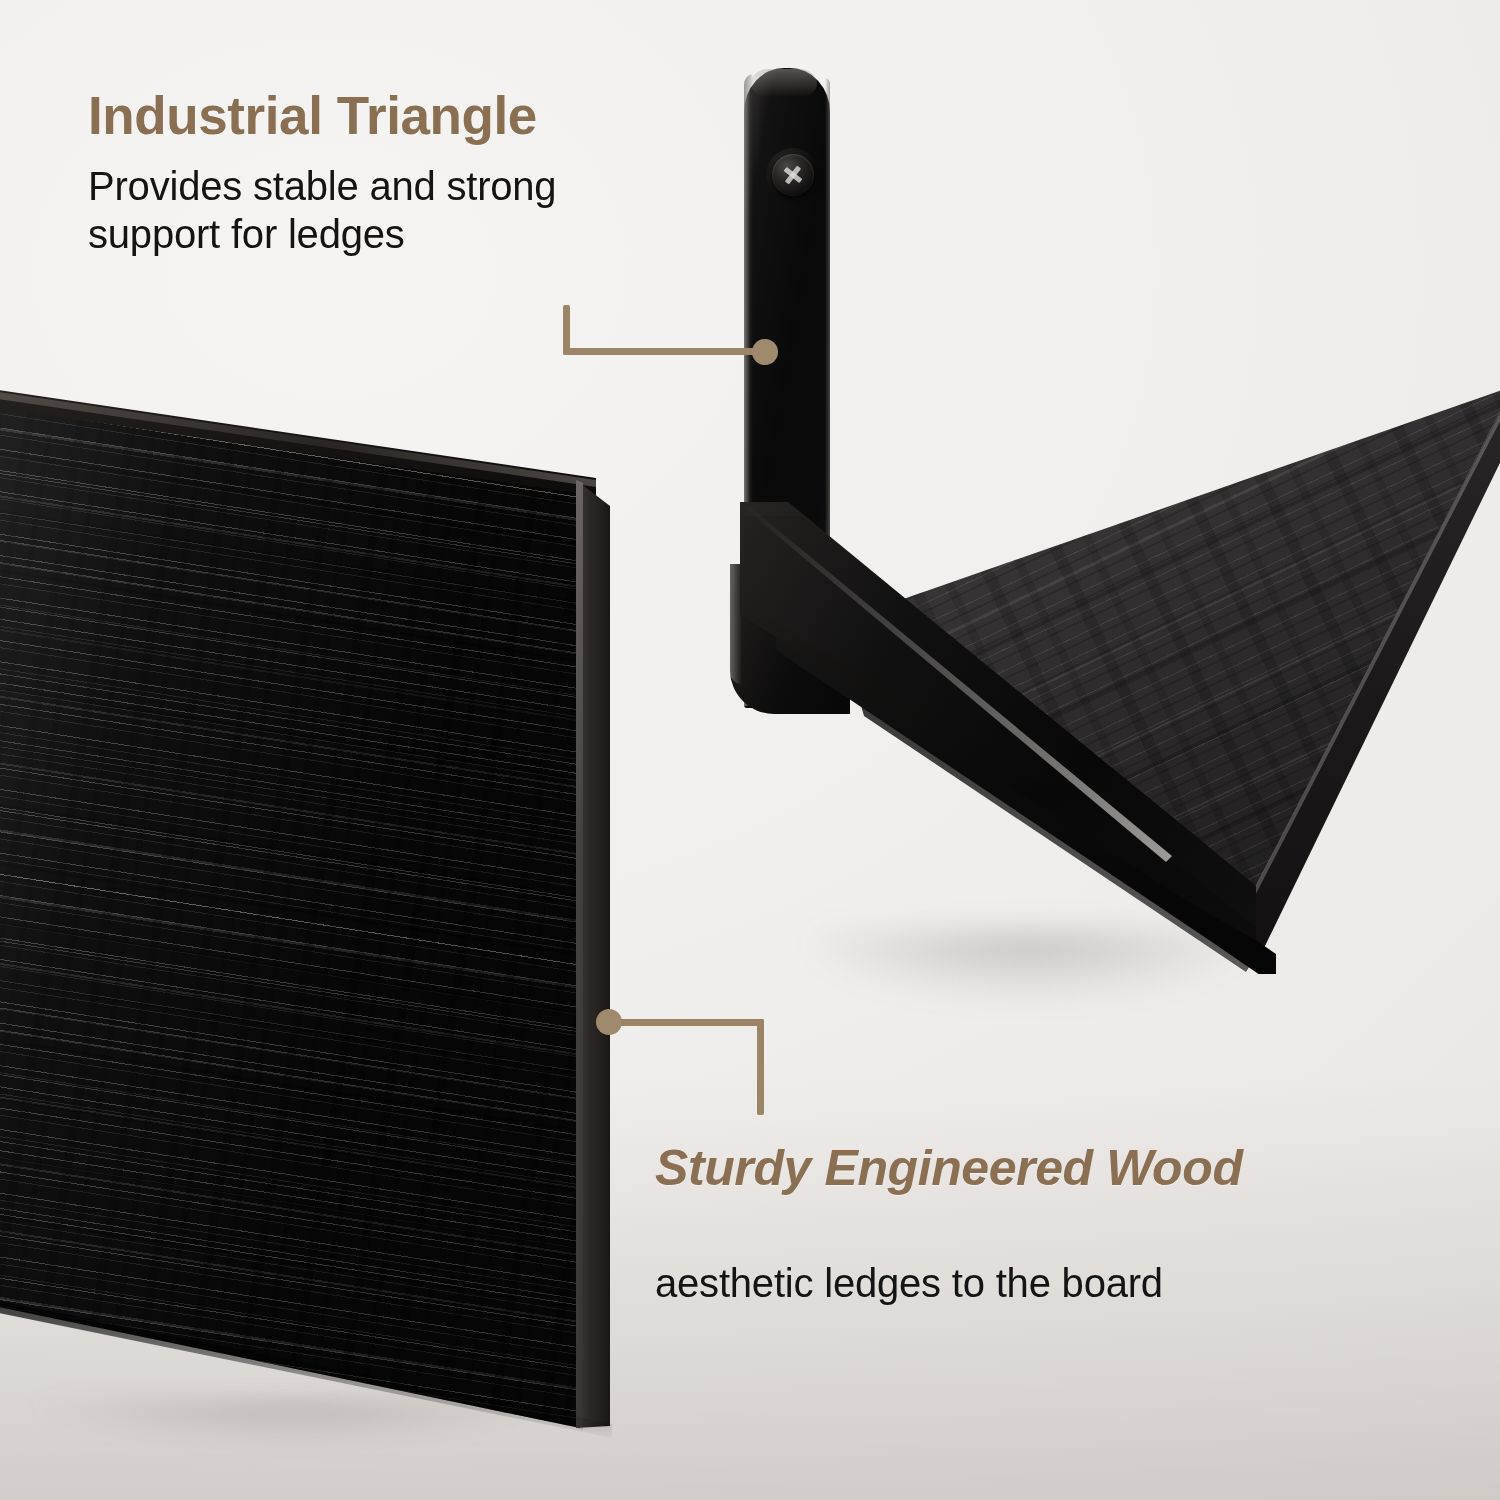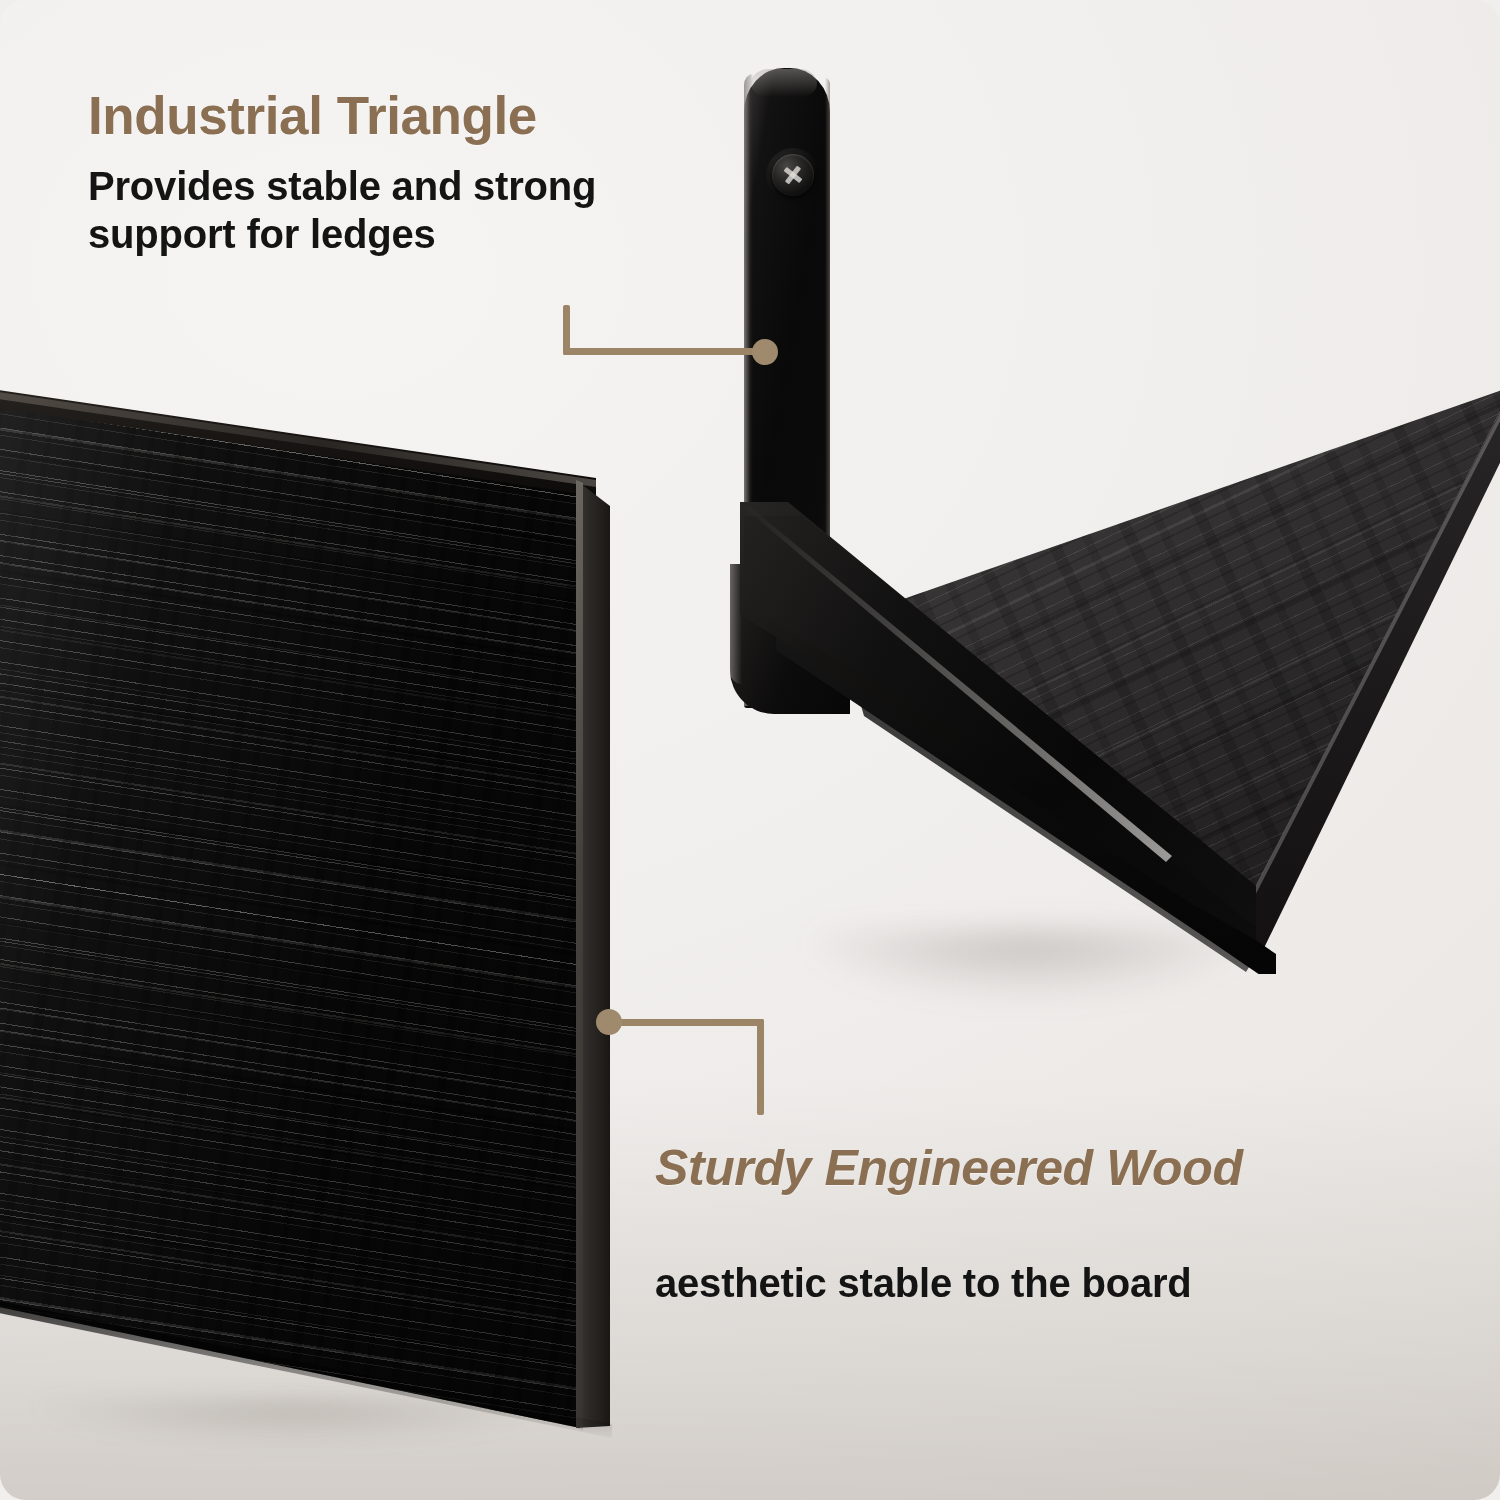--- a/index.html
+++ b/index.html
@@ -2,21 +2,21 @@
 <html><head>
 <meta charset="utf-8">
 <style>
   html,body{margin:0;padding:0;}
   body{
     width:1500px;height:1500px;overflow:hidden;
     background:#f1efed;
     font-family:"Liberation Sans", sans-serif;
     position:relative;
   }
-  #stage{position:absolute;inset:0;width:1500px;height:1500px;overflow:hidden;background:#f1efed;border-radius:26px;}
+  #stage{position:absolute;inset:0;width:1500px;height:1500px;overflow:hidden;background:#f1efed;}
 
   
   .backdrop{
     position:absolute;inset:0;
     background:
       radial-gradient(140% 110% at 22% 18%, #f6f4f2 0%, #f1efed 42%, #eae7e4 78%, #e4e0dc 100%);
   }
   .floorshade{
     position:absolute;left:0;right:0;bottom:0;height:420px;
     background:linear-gradient(to bottom, rgba(190,184,178,0) 0%, rgba(186,179,172,.30) 65%, rgba(176,168,160,.42) 100%);
@@ -26,21 +26,21 @@
   .textblock{position:absolute;}
   .headline{
     font-weight:700;
     color:#8a6f52;
     letter-spacing:-0.4px;
     line-height:1.06;
     margin:0;
     text-shadow:0 1px 0 rgba(255,255,255,.5);
   }
   .subline{
-    font-weight:700;
+    font-weight:400;
     color:#141414;
     line-height:1.20;
     margin:0;
     letter-spacing:-0.2px;
   }
 
   #tb-brackets{left:88px;top:88px;width:660px;}
   #tb-brackets .headline{font-size:53px;}
   #tb-brackets .subline{font-size:40px;margin-top:18px;}
 
@@ -457,17 +457,17 @@
       <span>support for ledges</span>
     </p>
   </div>
 
   <div class="textblock" id="tb-wood">
     <p class="headline">
       <span>Sturdy Engineered Wood</span>
     </p>
     <p class="subline">
       <br>
-      <span>aesthetic stable to the board</span>
+      <span>aesthetic ledges to the board</span>
     </p>
   </div>
 
 </div>
 
 </body></html>

